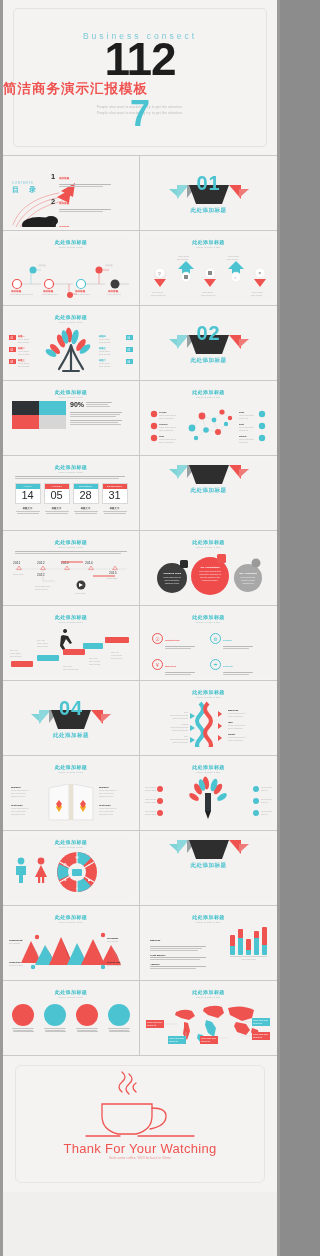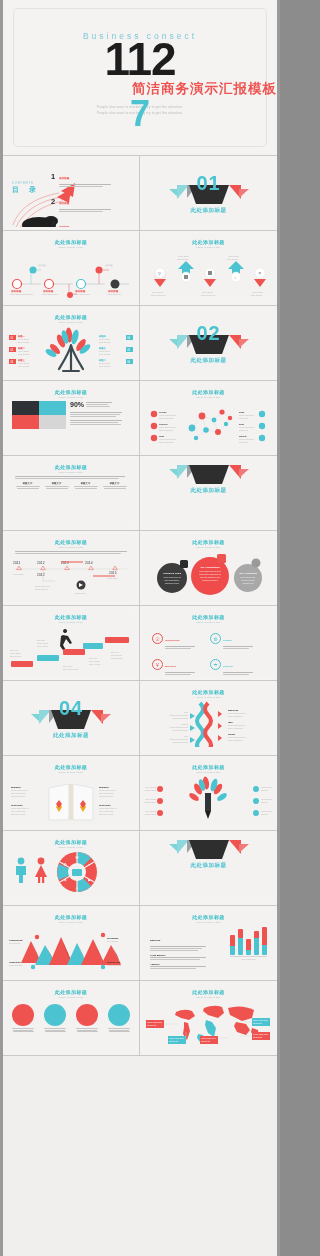--- a/index.html
+++ b/index.html
@@ -32,21 +32,21 @@
   .ln { background:#b9b9b9; height:1px; border-radius:1px; display:block; margin:1px 0; }
   .ln.s { background:#c5c5c5; }
   .blk { display:block; }
 
   
   .t-frame { position:absolute; inset:8px 10px 8px 10px; border:1px solid #e3e2e1; border-radius:5px; }
   .t-biz { position:absolute; top:31px; width:100%; text-align:center;
            color:#7cc9d6; font-size:8.5px; letter-spacing:3px; }
   .t-201 { position:absolute; top:36px; width:100%; text-align:center;
            color:#1d1d1d; font-size:46px; font-weight:bold; letter-spacing:-1px; line-height:1; }
-  .t-cn  { position:absolute; top:80px; width:100%; text-align:right;
+  .t-cn  { position:absolute; top:80px; width:100%; text-align:left;
            color:#ef5350; font-size:13.5px; font-weight:bold; letter-spacing:1px; }
   .t-7   { position:absolute; top:96px; width:100%; text-align:center;
            color:#4cc3d1; font-size:36px; font-weight:bold; line-height:1; }
   .t-en  { position:absolute; top:104px; width:100%; text-align:center;
            color:#b9b9b9; font-size:3.2px; line-height:1.9; letter-spacing:.2px; }
 
   
   .div-num { text-align:center; color:#4cc3d1; font-size:20px; font-weight:bold;
              letter-spacing:1px; line-height:1; padding-top:14px; position:relative; z-index:1;}
   .ribbon { position:relative; width:80px; height:20px; margin:-8px auto 0; }
@@ -429,20 +429,38 @@
 
     <div class="slide">
       <div class="inner">
         <div class="hdr">
           <div class="s-title">此处添加标题</div>
           <div class="s-sub">There is write a title</div>
         </div>
         <div style="padding:2px 8px 0">
           <i class="ln blk" style="width:110px"></i>
             <i class="ln s blk" style="width:104px"></i>
+        </div>
+        <div class="cal">
+          <div class="cal-c">
+            <div class="cal-h" style="background:#4cc3d1">APRIL</div>
+            <div class="cal-d">14</div>
+          </div>
+          <div class="cal-c">
+            <div class="cal-h" style="background:#ef5350">AUGUST</div>
+            <div class="cal-d">05</div>
+          </div>
+          <div class="cal-c">
+            <div class="cal-h" style="background:#4cc3d1">OCTOBER</div>
+            <div class="cal-d">28</div>
+          </div>
+          <div class="cal-c">
+            <div class="cal-h" style="background:#ef5350">DECEMBER</div>
+            <div class="cal-d">31</div>
+          </div>
         </div>
         <div style="display:flex;gap:3px;justify-content:center;margin-top:1px">
           <div style="width:26px">
             <div class="cal-cap">标题文字</div>
             <i class="ln s blk" style="width:24px;margin:1px auto"></i>
               <i class="ln s blk" style="width:22px;margin:0 auto"></i>
           </div>
           <div style="width:26px">
             <div class="cal-cap">标题文字</div>
             <i class="ln s blk" style="width:24px;margin:1px auto"></i>
@@ -992,14 +1010,29 @@
           </g>
           <g stroke="#d5d5d5" stroke-width=".4" fill="none">
             <path d="M20 26 H34 M42 40 V34 M74 40 H84 M108 24 H100 M108 38 H96"></path>
           </g>
         </svg>
       </div>
     </div>
 
   </div>
 
+  <div class="ty">
+    <div class="ty-frame"></div>
+    <svg width="120" height="78" style="position:absolute;left:77px;top:14px">
+      <g stroke="#ef5350" stroke-width="1.3" fill="none" stroke-linecap="round">
+        <path d="M42 22 q-6 -5 0 -10 q6 -5 0 -10"></path>
+        <path d="M49 24 q-6 -5 0 -10 q6 -5 0 -10"></path>
+        <path d="M56 22 q-6 -5 0 -9"></path>
+        <path d="M22 34 h50 v12 q0 14 -16 18 h-18 q-16 -4 -16 -18 z"></path>
+        <path d="M72 38 q14 0 14 8 q0 10 -16 13"></path>
+        <path d="M6 66 h34 M58 66 h56"></path>
+      </g>
+    </svg>
+    <div class="ty-title">Thank For Your Watching</div>
+    <div class="ty-sub">Grab some coffee, We'll be back in 30min</div>
+  </div>
 
 </div>
 
 </body></html>

